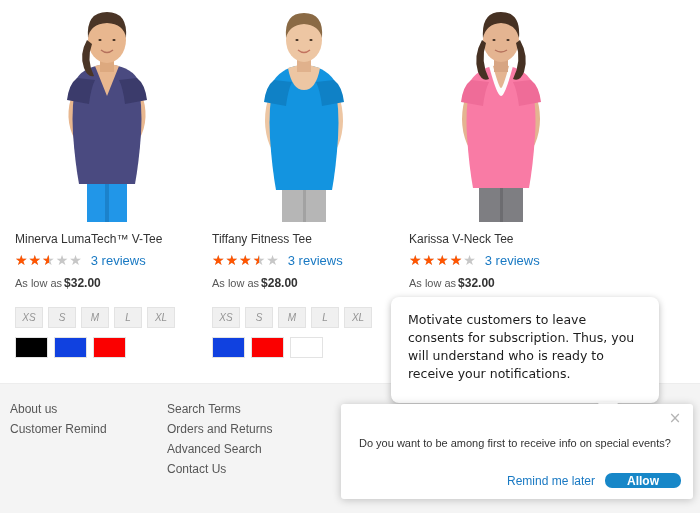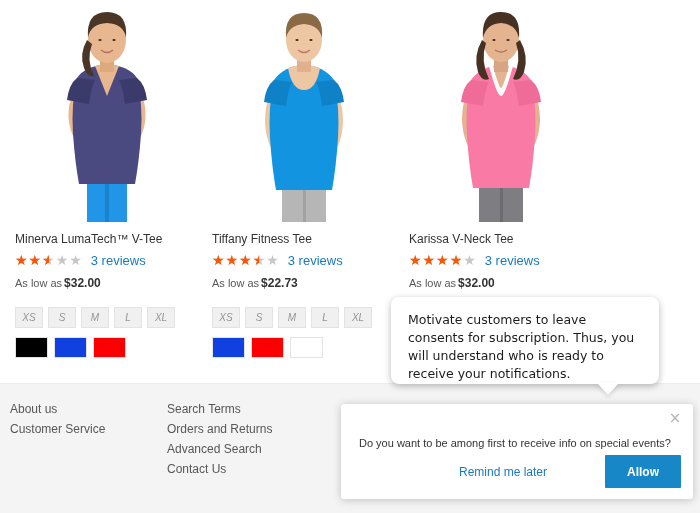--- a/index.html
+++ b/index.html
@@ -149,21 +149,21 @@
 
   
   #tooltip {
     position: absolute;
     left: 391px;
     top: 297px;
     width: 268px;
     background: #ffffff;
     border-radius: 8px;
     box-shadow: 0 2px 7px rgba(0,0,0,0.28);
-    padding: 14px 16px 1px 17px;
+    padding: 14px 16px 20px 17px;
     box-sizing: border-box;
     z-index: 30;
   }
   #tooltip-text {
     font-size: 12.5px;
     line-height: 18px;
     color: #1c1c1c;
     font-family: "DejaVu Sans", sans-serif;
   }
   #tooltip-arrow {
@@ -229,25 +229,24 @@
     padding: 0;
     font-family: "Liberation Sans", sans-serif;
   }
   #allow-button {
     background: #1787c8;
     color: #ffffff;
     border: none;
     font-size: 12px;
     font-weight: bold;
     padding: 0 22px;
-    height: 33px;
-    cursor: pointer;
-    border-radius: 1px;
+    height: 15px;
+    cursor: pointer;
+    border-radius: 7px;
     font-family: "Liberation Sans", sans-serif;
-    margin-left: 48px;
   }
 </style>
 </head>
 <body>
 
 <div id="product-grid">
 
   <div class="product-card c1">
     <div class="photo">
       <svg class="model" viewBox="0 0 183 222">
@@ -325,21 +324,21 @@
     </div>
     <div class="p-name">Tiffany Fitness Tee</div>
     <div class="rating-row">
       <span class="stars">
         <span class="bg">★★★★★</span>
         <span class="fg" style="width: 70%;">★★★★★</span>
       </span>
       <span class="reviews-link">3 reviews</span>
     </div>
     <div class="price-row">
-      <span>As low as</span><span class="amount">$22.73</span>
+      <span>As low as</span><span class="amount">$28.00</span>
     </div>
     <div class="sizes">
         <div class="size-sw">XS</div>
         <div class="size-sw">S</div>
         <div class="size-sw">M</div>
         <div class="size-sw">L</div>
         <div class="size-sw">XL</div>
       </div>
     <div class="colors">
         <div class="color-sw" style="background: rgb(16, 65, 224);"></div>
@@ -394,21 +393,21 @@
         <div class="color-sw" style="background: rgb(16, 65, 224);"></div>
         <div class="color-sw" style="background: rgb(251, 0, 0);"></div>
       </div>
   </div>
 
 </div>
 
 <div id="footer">
   <div class="footer-col" id="footer-col-1">
       <a class="footer-link">About us</a>
-      <a class="footer-link">Customer Service</a>
+      <a class="footer-link">Customer Remind</a>
     </div>
   <div class="footer-col" id="footer-col-2">
       <a class="footer-link">Search Terms</a>
       <a class="footer-link">Orders and Returns</a>
       <a class="footer-link">Advanced Search</a>
       <a class="footer-link">Contact Us</a>
     </div>
 </div>
 
 <div id="tooltip">

